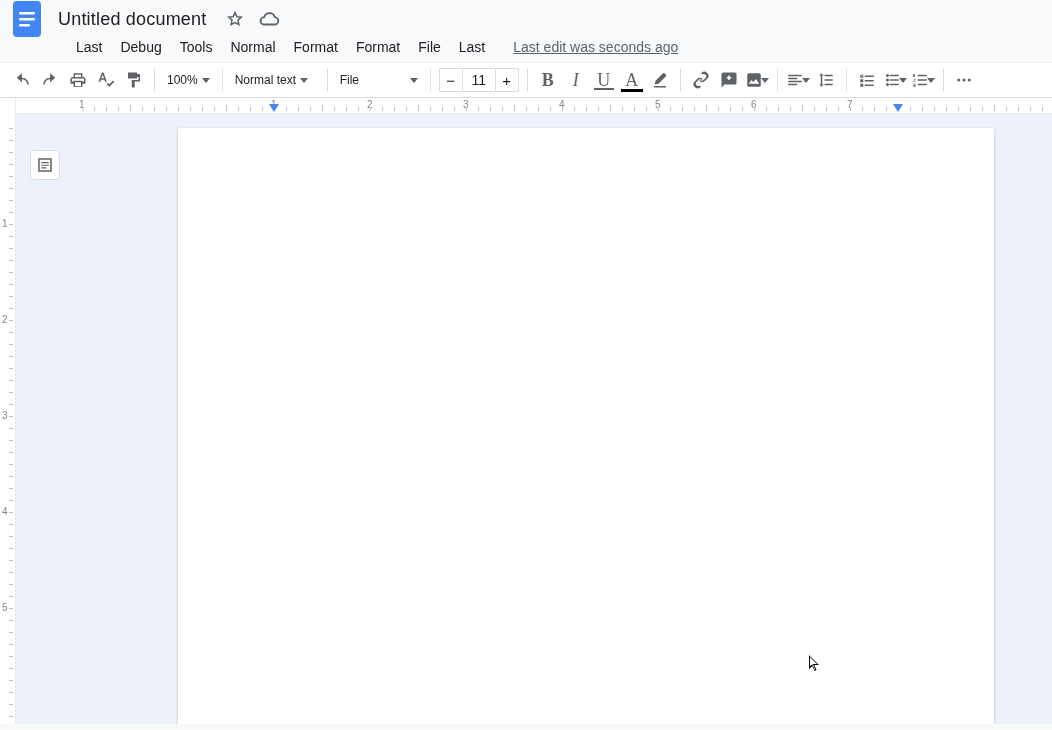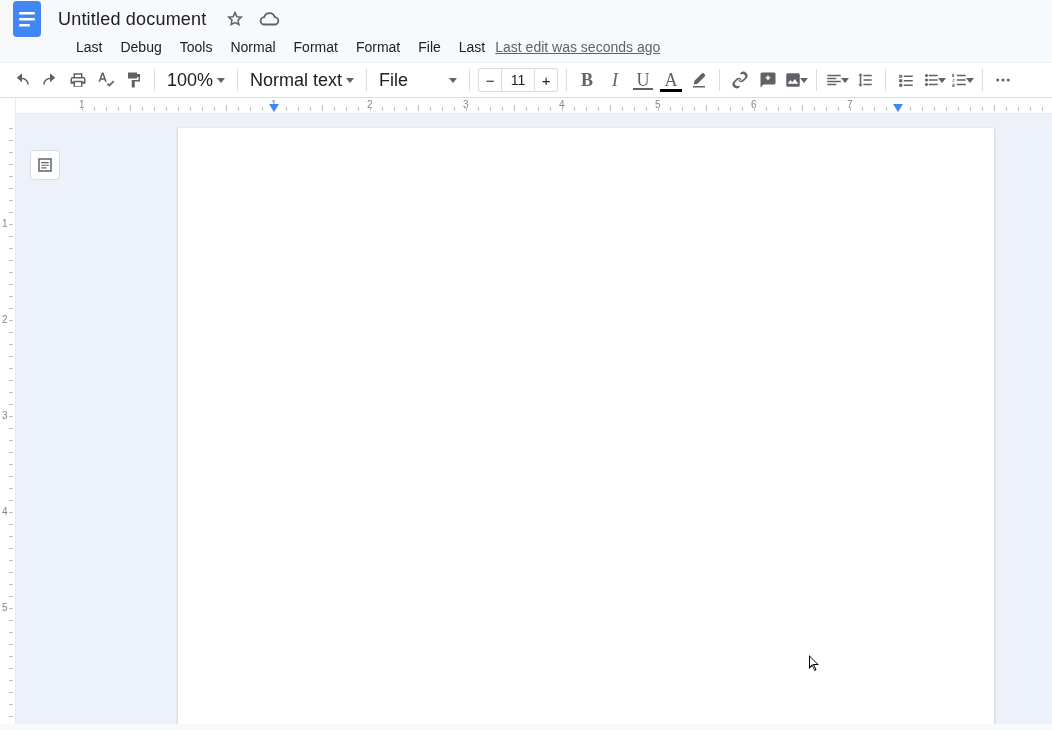--- a/index.html
+++ b/index.html
@@ -18,27 +18,27 @@
   
   .titlebar{display:flex;align-items:center;height:32px;padding:6px 12px 0 12px;gap:14px}
   .docicon svg{display:block}
   .doctitle{font-size:18px;color:var(--ink-head);letter-spacing:.2px}
   .header-icons{display:flex;align-items:center;gap:14px;margin-left:6px;color:var(--ink)}
   .header-icons svg{display:block}
 
   
   .menubar{display:flex;align-items:center;gap:2px;height:30px;padding:0 0 0 68px;font-size:14px;color:var(--ink-head)}
   .menubar .mi{padding:4px 8px;border-radius:4px;cursor:pointer}
-  .menubar .edit-info{margin-left:0;color:var(--ink);text-decoration:underline;cursor:pointer}
+  .menubar .edit-info{margin-left:18px;color:var(--ink);text-decoration:underline;cursor:pointer}
 
   
   .toolbar{display:flex;align-items:center;height:36px;border-top:1px solid #f1f3f4;border-bottom:1px solid var(--line);padding:0 8px;gap:0;background:#fff}
   .tb{display:flex;align-items:center;justify-content:center;min-width:28px;height:28px;border-radius:4px;color:var(--ink);cursor:pointer;font-size:18px}
   .tb svg{display:block}
-  .tb.text{font-size:18px;color:var(--ink-head);min-width:auto;padding:0 6px}
+  .tb.text{font-size:12px;color:var(--ink-head);min-width:auto;padding:0 6px}
   .tb .tinyarrow{margin-left:4px}
   .sep{width:1px;height:22px;background:var(--line);margin:0 6px}
 
   .font-size-box{display:flex;align-items:center;margin:0 2px}
   .font-size-box .fs-btn{width:24px;height:24px;border:1px solid var(--line);display:flex;align-items:center;justify-content:center;color:var(--ink-head);font-size:15px;cursor:pointer;background:#fff}
   .font-size-box .fs-btn.l{border-radius:2px 0 0 2px}
   .font-size-box .fs-btn.r{border-radius:0 2px 2px 0}
   .font-size-box input{width:32px;height:24px;border:1px solid var(--line);border-left:none;border-right:none;text-align:center;font-size:14px;color:var(--ink-head);outline:none;background:#fff}
 
   .bold{font-weight:700;font-family:"Times New Roman",serif}
@@ -149,21 +149,21 @@
 
   <span class="sep"></span>
 
   <span class="tb text">
     <span>100%</span>
     <span class="tinyarrow tri"></span>
   </span>
 
   <span class="sep"></span>
 
-  <span class="tb text" style="min-width:92px;justify-content:flex-end">
+  <span class="tb text" style="min-width:92px;justify-content:flex-start">
     <span>Normal text</span>
     <span class="tinyarrow tri"></span>
   </span>
 
   <span class="sep"></span>
 
   <span class="tb text" style="min-width:90px;justify-content:space-between">
     <span>File</span>
     <span class="tinyarrow tri"></span>
   </span>

